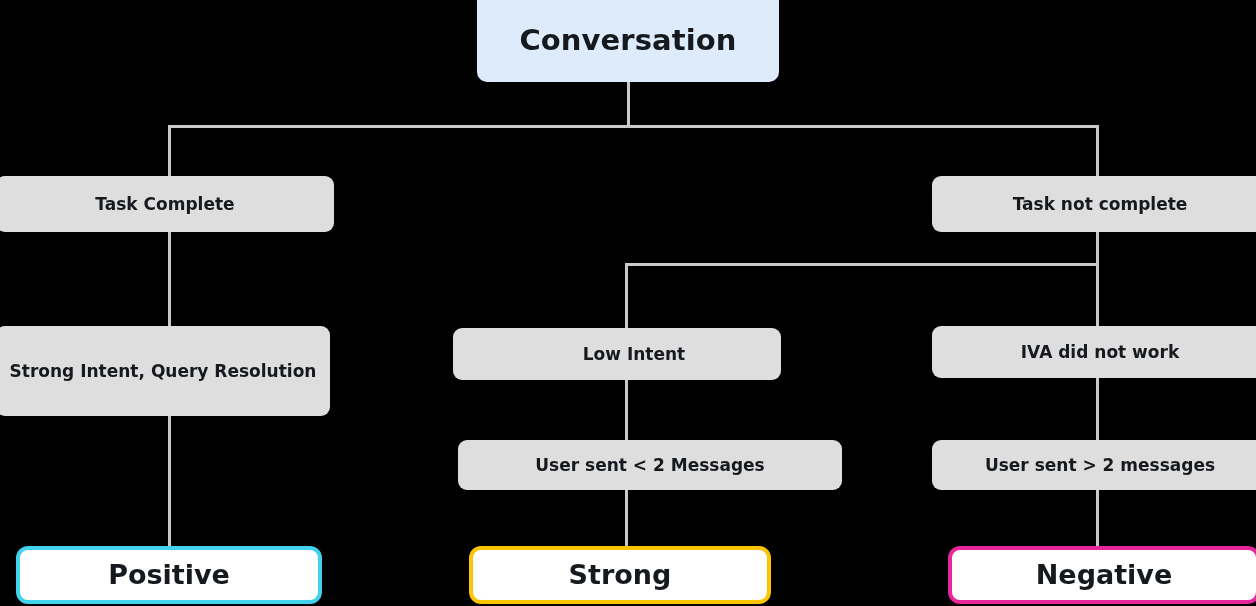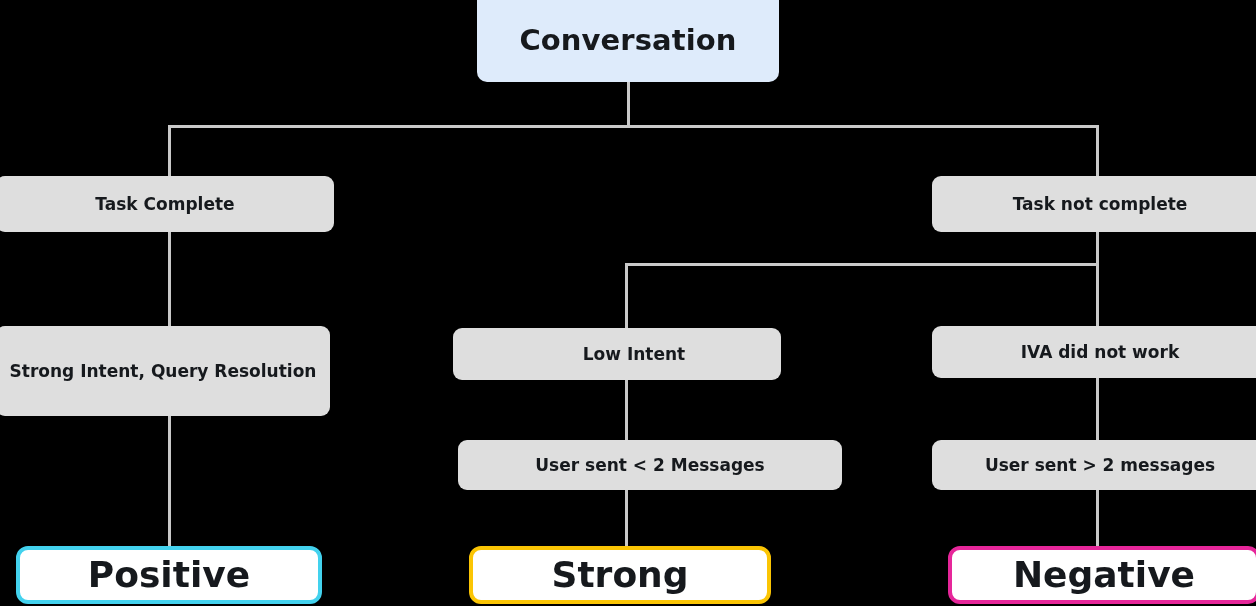--- a/index.html
+++ b/index.html
@@ -52,21 +52,21 @@
     letter-spacing: 0.1px;
   }
 
   .node-step {
     background: #dedede;
     font-size: 17px;
   }
 
   .node-outcome {
     background: #ffffff;
-    font-size: 36px;
+    font-size: 27px;
     border-style: solid;
     border-width: 4px;
     border-radius: 12px;
   }
 
   
   #n-root          { left:473px;  top:0px;   width:302px; height:82px; border-radius:0 0 10px 10px; }
 
   #n-task-complete { left:-8px;   top:176px; width:338px; height:56px; }
   #n-task-not      { left:928px;  top:176px; width:336px; height:56px; }

